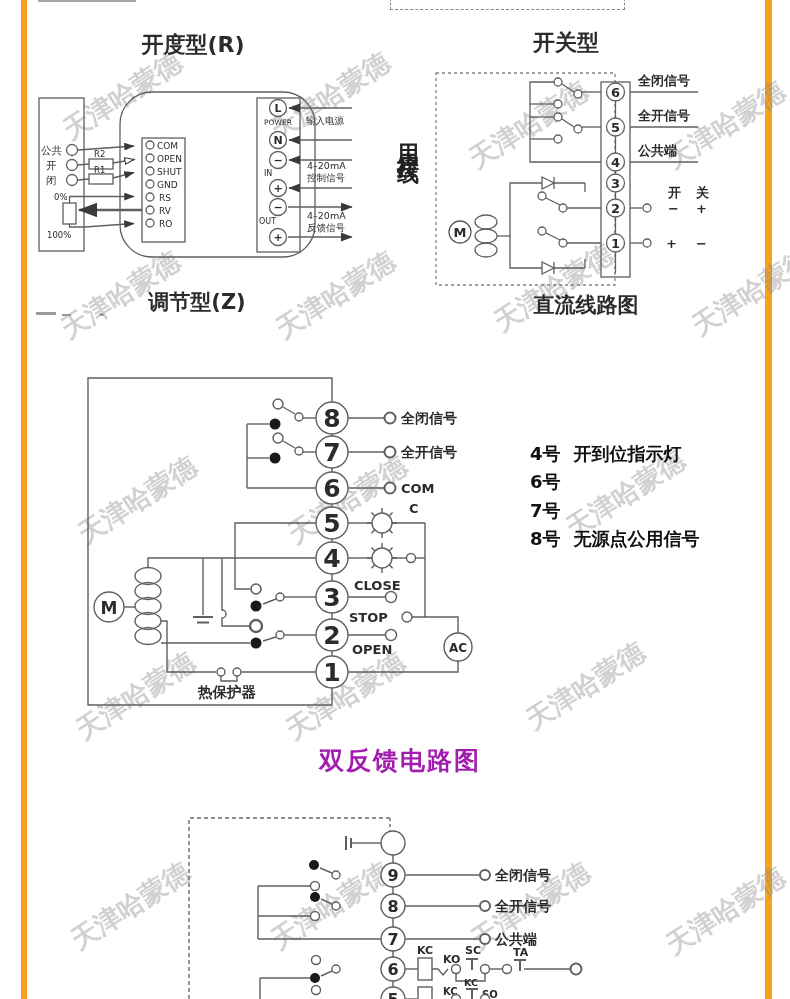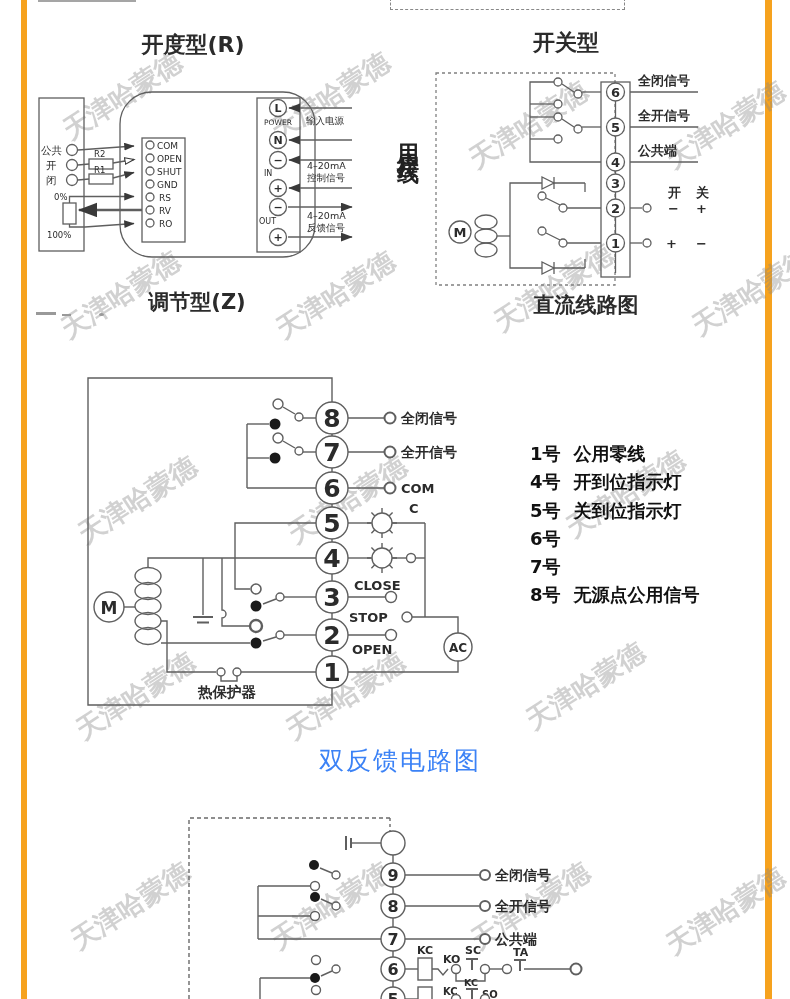--- a/index.html
+++ b/index.html
@@ -12,21 +12,21 @@
       transform:rotate(-33deg);white-space:nowrap;pointer-events:none;z-index:1;}
   svg{position:absolute;z-index:2;overflow:visible;}
   svg text{font-family:"DejaVu Sans","Liberation Sans",sans-serif;fill:#2b2b2b;}
   .remnant{position:absolute;z-index:2;}
   .vnote{position:absolute;left:393px;top:126px;writing-mode:vertical-rl;z-index:2;
          font-size:22px;font-weight:bold;letter-spacing:6px;color:#222;}
   .legend{position:absolute;left:530px;top:440px;z-index:2;font-size:18px;font-weight:600;
           color:#111;line-height:28.3px;}
   .legend-row{display:flex;gap:13px;white-space:nowrap;}
   .bigtitle{position:absolute;left:280px;top:744px;width:240px;text-align:center;z-index:2;
-            font-size:25px;font-weight:normal;letter-spacing:2px;color:#3b82f6;}
+            font-size:25px;font-weight:bold;letter-spacing:2px;color:#a21caf;}
   .mark{position:absolute;background:#999;z-index:2;}
 </style>
 </head>
 <body>
 
 <div class="page">
 
   <div class="bar bar-left"></div>
   <div class="bar bar-right"></div>
 
@@ -374,30 +374,22 @@
           <circle cx="177" cy="302" r="4" fill="#fff"></circle>
         <polyline points="161,306 161,311 177,311 177,306"></polyline>
         <line x1="181" y1="302" x2="256" y2="302"></line>
         <text x="138" y="327" font-size="14.5" font-weight="bold" stroke="none" fill="#111">热保护器</text>
       </g>
     </g>
   </svg>
 
   <div class="legend">
     <div class="legend-row">
-        <span>1号</span>
-        <span>公用零线</span>
-      </div>
-    <div class="legend-row">
         <span>4号</span>
         <span>开到位指示灯</span>
-      </div>
-    <div class="legend-row">
-        <span>5号</span>
-        <span>关到位指示灯</span>
       </div>
     <div class="legend-row">
         <span>6号</span>
       </div>
     <div class="legend-row">
         <span>7号</span>
       </div>
     <div class="legend-row">
         <span>8号</span>
         <span>无源点公用信号</span>

